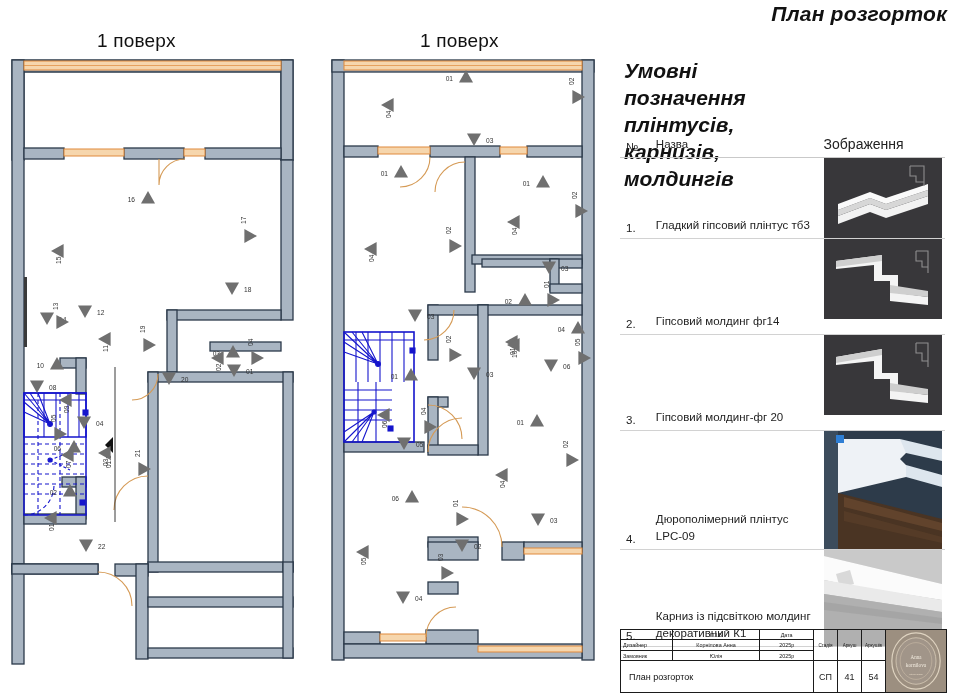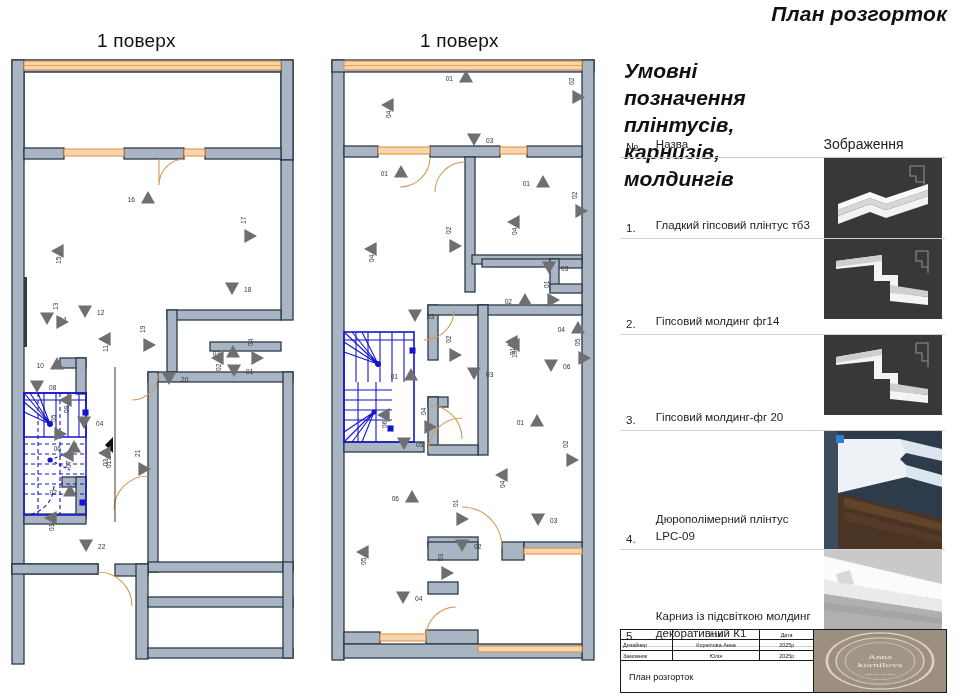--- a/index.html
+++ b/index.html
@@ -489,20 +489,32 @@
         </div>
         <div class="tbr">
           <div class="c1">Замовник</div>
           <div class="c2">Юлія</div>
           <div class="c3">2025р</div>
         </div>
       </div>
       <div class="tb-doc">План розгорток</div>
     </div>
 
+    <div class="tb-mid">
+      <div class="tb-mid-head">
+        <div>Стадія</div>
+        <div>Аркуш</div>
+        <div>Аркушів</div>
+      </div>
+      <div class="tb-mid-val">
+        <div>СП</div>
+        <div>41</div>
+        <div>54</div>
+      </div>
+    </div>
 
     <div class="tb-seal">
       <svg width="100%" height="100%" viewBox="0 0 72 64" preserveAspectRatio="none">
         <rect width="72" height="64" fill="#9c8f80"></rect>
         <circle cx="36" cy="32" r="29" fill="none" stroke="#efe3cf" stroke-width="1.4" opacity=".8"></circle>
         <circle cx="36" cy="32" r="24" fill="#a2968a" stroke="#e6d9c4" stroke-width=".8" opacity=".9"></circle>
         <circle cx="36" cy="32" r="19" fill="none" stroke="#d9cab2" stroke-width=".6" opacity=".8"></circle>
         <text x="36" y="30" font-size="6" fill="#f3ece0" text-anchor="middle" font-family="Liberation Serif, serif">Anna</text>
         <text x="36" y="38" font-size="6.4" fill="#f3ece0" text-anchor="middle" font-family="Liberation Serif, serif">kornilova</text>
         <text x="36" y="46" font-size="2.6" fill="#e8dcc8" text-anchor="middle" font-family="Liberation Sans, sans-serif">interior design</text>

